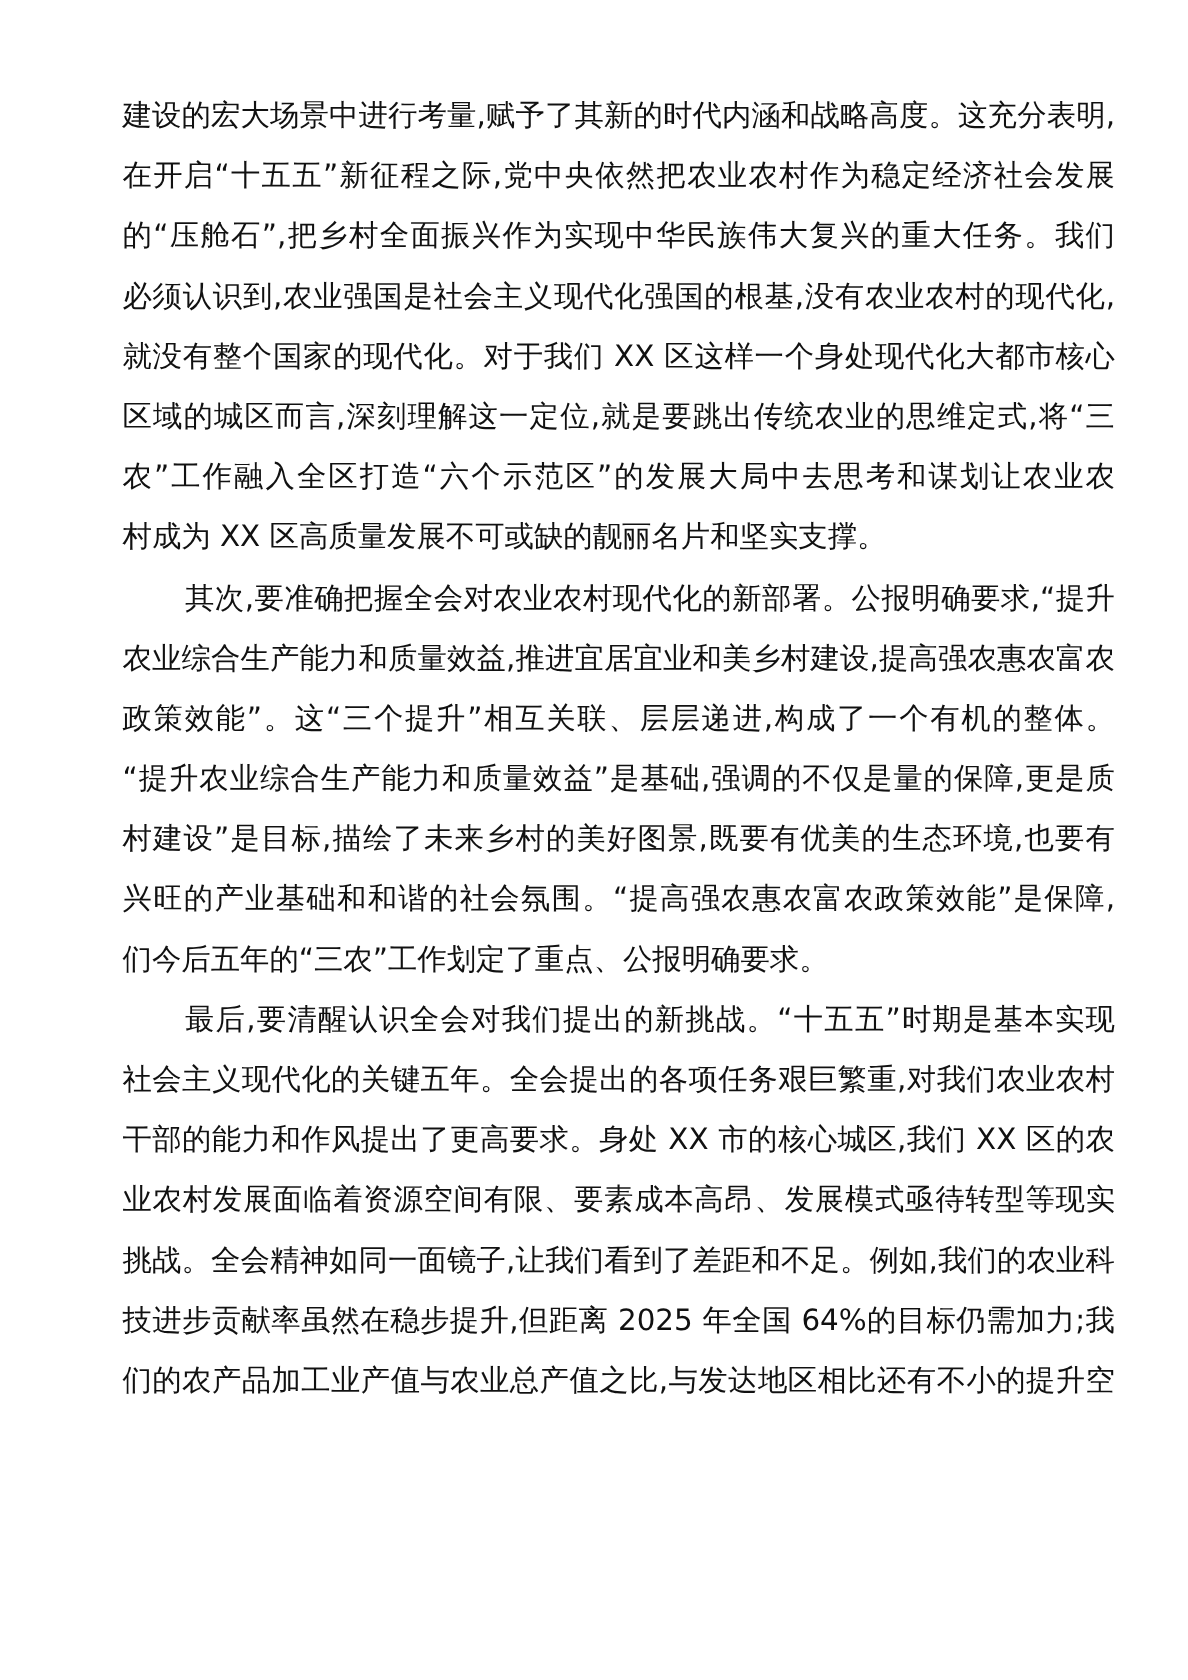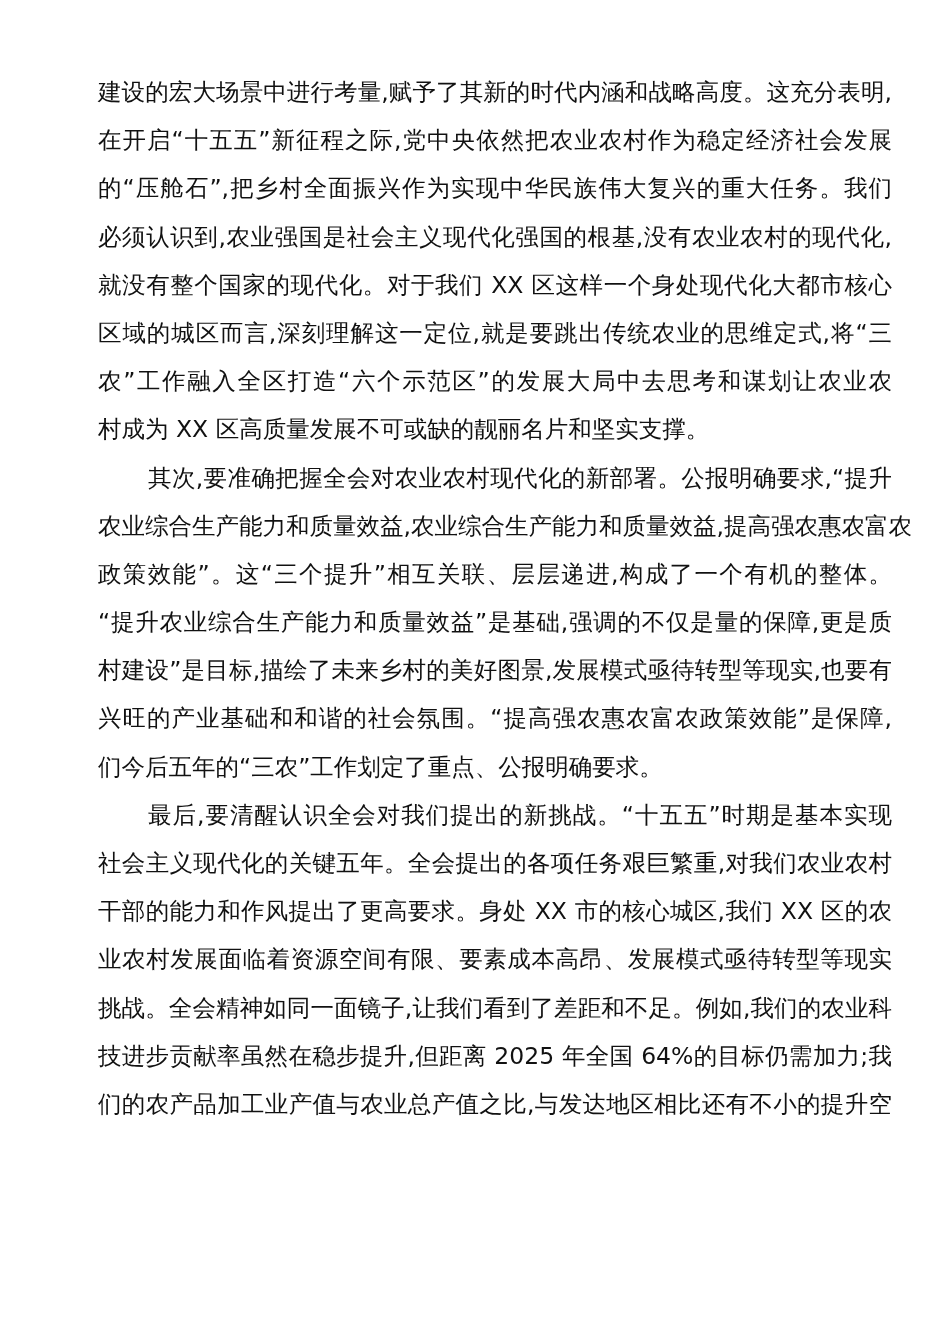--- a/index.html
+++ b/index.html
@@ -33,24 +33,24 @@
       <span class="line">的“压舱石”,把乡村全面振兴作为实现中华民族伟大复兴的重大任务。我们</span>
       <span class="line">必须认识到,农业强国是社会主义现代化强国的根基,没有农业农村的现代化,</span>
       <span class="line">就没有整个国家的现代化。对于我们 XX 区这样一个身处现代化大都市核心</span>
       <span class="line">区域的城区而言,深刻理解这一定位,就是要跳出传统农业的思维定式,将“三</span>
       <span class="line">农”工作融入全区打造“六个示范区”的发展大局中去思考和谋划让农业农</span>
       <span class="line last">村成为 XX 区高质量发展不可或缺的靓丽名片和坚实支撑。</span>
     </div>
 
     <div>
       <span class="line indent">其次,要准确把握全会对农业农村现代化的新部署。公报明确要求,“提升</span>
-      <span class="line">农业综合生产能力和质量效益,农业综合生产能力和质量效益,提高强农惠农富农</span>
+      <span class="line">农业综合生产能力和质量效益,推进宜居宜业和美乡村建设,提高强农惠农富农</span>
       <span class="line">政策效能”。这“三个提升”相互关联、层层递进,构成了一个有机的整体。</span>
       <span class="line">“提升农业综合生产能力和质量效益”是基础,强调的不仅是量的保障,更是质</span>
-      <span class="line">村建设”是目标,描绘了未来乡村的美好图景,发展模式亟待转型等现实,也要有</span>
+      <span class="line">村建设”是目标,描绘了未来乡村的美好图景,既要有优美的生态环境,也要有</span>
       <span class="line">兴旺的产业基础和和谐的社会氛围。“提高强农惠农富农政策效能”是保障,</span>
       <span class="line last">们今后五年的“三农”工作划定了重点、公报明确要求。</span>
     </div>
 
     <div>
       <span class="line indent">最后,要清醒认识全会对我们提出的新挑战。“十五五”时期是基本实现</span>
       <span class="line">社会主义现代化的关键五年。全会提出的各项任务艰巨繁重,对我们农业农村</span>
       <span class="line">干部的能力和作风提出了更高要求。身处 XX 市的核心城区,我们 XX 区的农</span>
       <span class="line">业农村发展面临着资源空间有限、要素成本高昂、发展模式亟待转型等现实</span>
       <span class="line">挑战。全会精神如同一面镜子,让我们看到了差距和不足。例如,我们的农业科</span>

